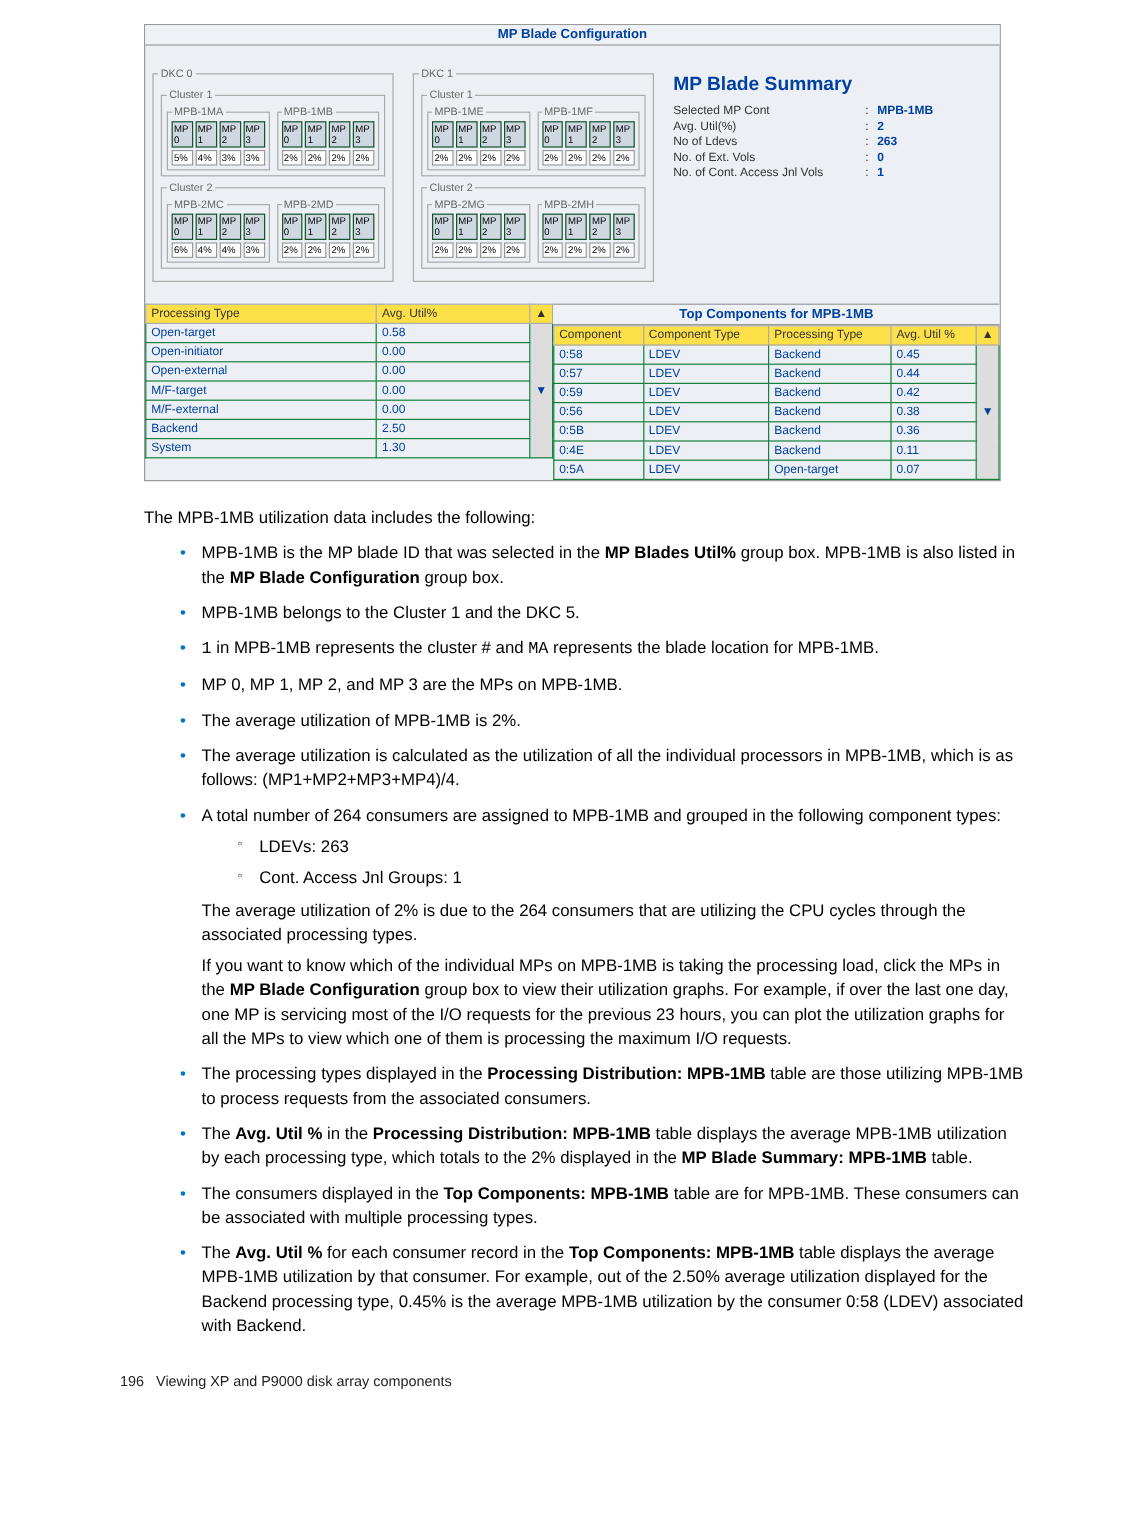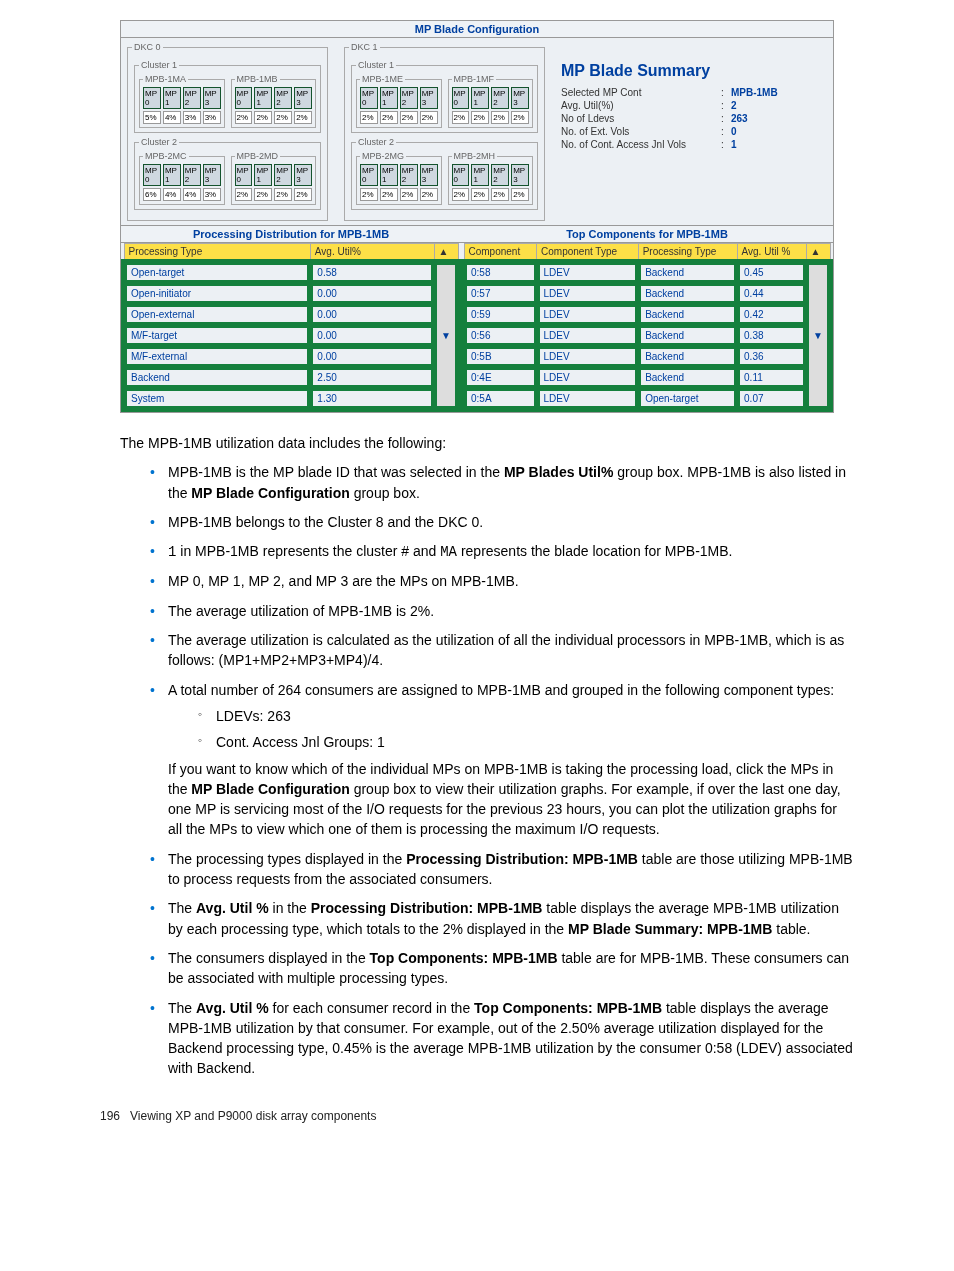--- a/index.html
+++ b/index.html
@@ -8,38 +8,38 @@
   .screenshot-panel { margin: 20px 120px 0 120px; border: 1px solid #999; background: #ecf0f4; font-size: 10px; position: relative; }
   .panel-title-bar { text-align: center; color: #0040a0; font-weight: bold; font-size: 11px; padding: 2px 0; border-bottom: 1px solid #999; background: #eef2f6; }
   .top-half { display: flex; }
   .config-area { flex: 0 0 430px; }
   .summary-area { flex: 1; padding: 6px 10px; font-size: 10px; color: #333; }
   .summary-area .summary-title { text-align: left; color: #0040a0; font-weight: bold; margin: 18px 0 6px 0; font-size: 16px; }
   .summary-row { display: flex; padding: 1px 0; }
   .summary-row .lbl { flex: 0 0 160px; color: #333; }
   .summary-row .sep { flex: 0 0 10px; color: #333; }
   .summary-row .val { color: #0040a0; font-weight: bold; }
-  fieldset.dkc { margin: 4px 6px; border: 1px solid #aaa; padding: 4px 4px 6px 4px; }
+  fieldset.dkc { margin: 18px 6px; border: 1px solid #aaa; padding: 4px 4px 6px 4px; }
   fieldset.cluster { margin: 4px 2px; border: 1px solid #aaa; padding: 4px; }
   fieldset legend { color: #666; font-size: 9px; padding: 0 2px; }
   .dkc-row { display: flex; gap: 4px; }
   .dkc-col { flex: 1; }
   .blade-row { display: flex; gap: 6px; }
   fieldset.blade { border: 1px solid #aaa; padding: 3px; flex: 1; }
   fieldset.blade legend { font-size: 9px; }
   .mp-row, .pct-row { display: flex; gap: 2px; }
   .mp-cell { flex: 1; border: 1px solid #14532d; background: #cfd8e0; font-size: 8px; padding: 1px 1px; text-align: left; }
   .pct-cell { flex: 1; border: 1px solid #999; background: #fff; font-size: 8px; padding: 1px 1px; text-align: left; margin-top: 2px; }
   .bottom-half { display: flex; }
   .proc-dist { flex: 0 0 340px; }
   .top-comp { flex: 1; }
   .section-title-bar { text-align: center; color: #0040a0; font-weight: bold; font-size: 11px; padding: 2px 0; border-top: 1px solid #999; border-bottom: 1px solid #999; background: #eef2f6; }
   table.data { width: 100%; border-collapse: collapse; font-size: 10px; }
   table.data th { background: #fde047; color: #333; text-align: left; padding: 2px 4px; border: 1px solid #aaa; font-weight: normal; }
-  table.data td { padding: 2px 4px; border: 6px solid #15803d; color: #0040a0; }
+  table.data td { padding: 2px 4px; border: 1px solid #15803d; color: #0040a0; }
   .scroll-col { width: 14px; background: #ddd; border: 1px solid #aaa; }
 
   .doc-body { margin: 20px 100px 0 120px; font-family: Arial, sans-serif; font-size: 14px; color: #000; line-height: 1.45; }
   .doc-body p { margin: 6px 0; }
   .doc-body ul.bullet { list-style: none; padding-left: 30px; margin: 8px 0; }
   .doc-body ul.bullet > li { position: relative; padding-left: 18px; margin: 9px 0; }
   .doc-body ul.bullet > li::before { content: "•"; position: absolute; left: 0; color: #0073cf; font-size: 14px; }
   .doc-body ul.sub { list-style: none; padding-left: 30px; margin: 6px 0; }
   .doc-body ul.sub > li { position: relative; padding-left: 18px; margin: 6px 0; }
   .doc-body ul.sub > li::before { content: "◦"; position: absolute; left: 0; color: #333; font-size: 12px; }
@@ -237,21 +237,20 @@
       <div class="summary-row">
             <span class="lbl">No. of Cont. Access Jnl Vols</span>
             <span class="sep">:</span>
             <span class="val">1</span>
           </div>
     </div>
   </div>
 
   <div class="bottom-half">
     <div class="proc-dist">
-      <div class="section-title-bar">Processing Distribution for MPB-1MB</div>
       <table class="data">
         <tbody>
               <tr>
           <th>Processing Type</th>
           <th>Avg. Util%</th>
           <th class="scroll-col">▲</th>
         </tr>
         <tr>
                 <td>Open-target</td>
                 <td>0.58</td>
@@ -345,33 +344,34 @@
   </div>
 </div>
 
 <div class="doc-body">
   <p>The MPB-1MB utilization data includes the following:</p>
 
   <ul class="bullet">
     <li>
       <span>MPB-1MB is the MP blade ID that was selected in the </span><b>MP Blades Util%</b><span> group box. MPB-1MB is also listed in the </span><b>MP Blade Configuration</b><span> group box.</span>
     </li>
-    <li><span>MPB-1MB belongs to the Cluster 8 and the DKC 0.</span></li>
+    <li><span>MPB-1MB belongs to the Cluster 1 and the DKC 5.</span></li>
     <li>
       <span class="mono">1</span><span> in MPB-1MB represents the cluster # and </span><span class="mono">MA</span><span> represents the blade location for MPB-1MB.</span>
     </li>
     <li><span>MP 0, MP 1, MP 2, and MP 3 are the MPs on MPB-1MB.</span></li>
     <li><span>The average utilization of MPB-1MB is 2%.</span></li>
     <li><span>The average utilization is calculated as the utilization of all the individual processors in MPB-1MB, which is as follows: (MP1+MP2+MP3+MP4)/4.</span></li>
     <li>
       <span>A total number of 264 consumers are assigned to MPB-1MB and grouped in the following component types:</span>
       <ul class="sub">
         <li><span>LDEVs: 263</span></li>
         <li><span>Cont. Access Jnl Groups: 1</span></li>
       </ul>
+      <p class="li-para">The average utilization of 2% is due to the 264 consumers that are utilizing the CPU cycles through the associated processing types.</p>
       <p class="li-para">
         <span>If you want to know which of the individual MPs on MPB-1MB is taking the processing load, click the MPs in the </span><b>MP Blade Configuration</b><span> group box to view their utilization graphs. For example, if over the last one day, one MP is servicing most of the I/O requests for the previous 23 hours, you can plot the utilization graphs for all the MPs to view which one of them is processing the maximum I/O requests.</span>
       </p>
     </li>
     <li>
       <span>The processing types displayed in the </span><b>Processing Distribution: MPB-1MB</b><span> table are those utilizing MPB-1MB to process requests from the associated consumers.</span>
     </li>
     <li>
       <span>The </span><b>Avg. Util %</b><span> in the </span><b>Processing Distribution: MPB-1MB</b><span> table displays the average MPB-1MB utilization by each processing type, which totals to the 2% displayed in the </span><b>MP Blade Summary: MPB-1MB</b><span> table.</span>
     </li>

